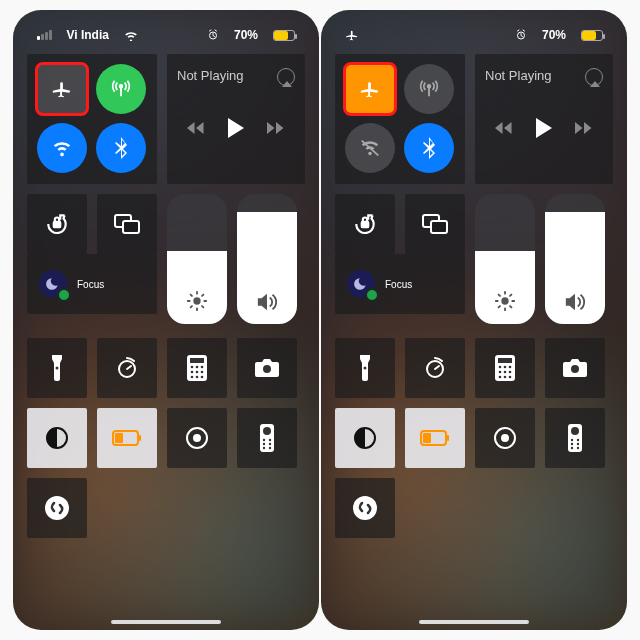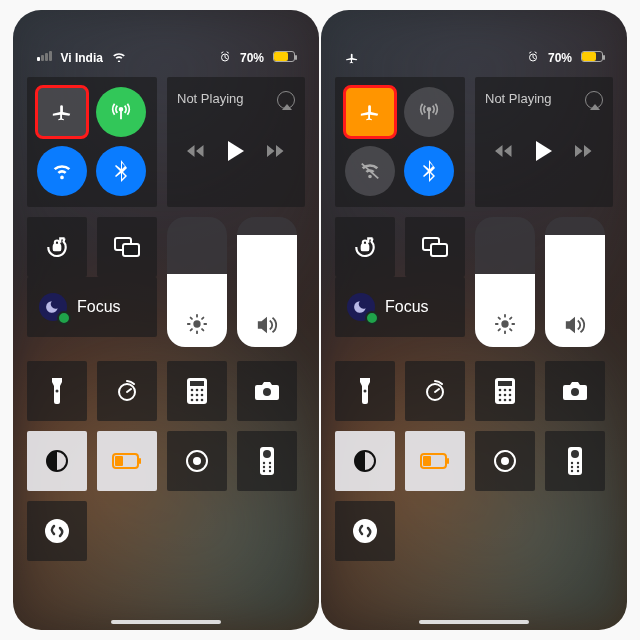--- a/index.html
+++ b/index.html
@@ -26,21 +26,21 @@
     background: radial-gradient(circle at 30% 75%, rgba(220,130,60,.35), transparent 45%),
                 radial-gradient(circle at 70% 85%, rgba(60,170,200,.25), transparent 40%),
                 radial-gradient(circle at 50% 10%, rgba(90,100,120,.3), transparent 50%);
     filter: blur(20px);
   }
   .content{ position:relative; z-index:1; padding: 14px 14px 0; }
   .status-bar{
     display:flex; justify-content:space-between; align-items:center;
     font-size:12px; font-weight:600; padding: 4px 10px 12px;
   }
-  .status-left,.status-right{ display:flex; align-items:flex-start; gap:9px;margin-top:23px;}
+  .status-left,.status-right{ display:flex; align-items:center; gap:15px;}
   .sig-bars{ display:flex; gap:1.5px; align-items:flex-end;}
   .sig-bars span{ width:2.5px; background:#777; border-radius:1px;}
   .sig-bars span:nth-child(1){height:4px;background:#fff;}
   .sig-bars span:nth-child(2){height:6px;}
   .sig-bars span:nth-child(3){height:8px;}
   .sig-bars span:nth-child(4){height:10px;}
   .battery{
     width:22px;height:11px;border:1px solid #aaa;border-radius:3px;position:relative;
   }
   .battery::after{content:"";position:absolute;right:-3px;top:3px;width:2px;height:5px;background:#aaa;border-radius:1px;}
@@ -67,21 +67,21 @@
   .highlight-red{ outline:3px solid #ff1a1a; outline-offset:-1px; border-radius:6px;}
   
   .media{ flex:1; height:130px; padding:14px 10px 10px; display:flex; flex-direction:column;}
   .media-top{ font-size:13px; color:#ccc; display:flex; justify-content:space-between;}
   .media-ctrls{ flex:1; display:flex; align-items:center; justify-content:center; gap:22px; color:#888;}
   .media-ctrls .play{ color:#fff;}
 
   .small{ width:60px; height:60px; display:flex; align-items:center; justify-content:center;}
   .focus-tile{
     flex:1; height:60px; display:flex; align-items:center; gap:10px; padding:0 12px;
-    font-size:16px; font-weight:500;
+    font-size:10px; font-weight:500;
   }
   .focus-circle{
     width:28px;height:28px;border-radius:50%;background:#1c1c55;
     display:flex;align-items:center;justify-content:center;position:relative;
   }
   .focus-badge{position:absolute;right:-4px;bottom:-4px;width:14px;height:14px;border-radius:50%;background:#1fa34a;border:2px solid rgba(28,28,30,.9);}
 
   .slider{
     width:60px; position:relative; overflow:hidden;
     background: rgba(60,60,65,.6);

